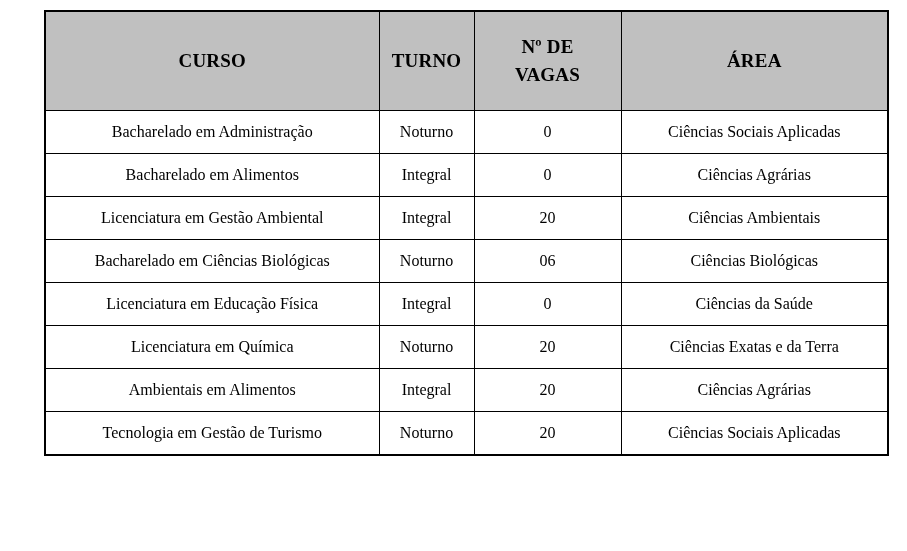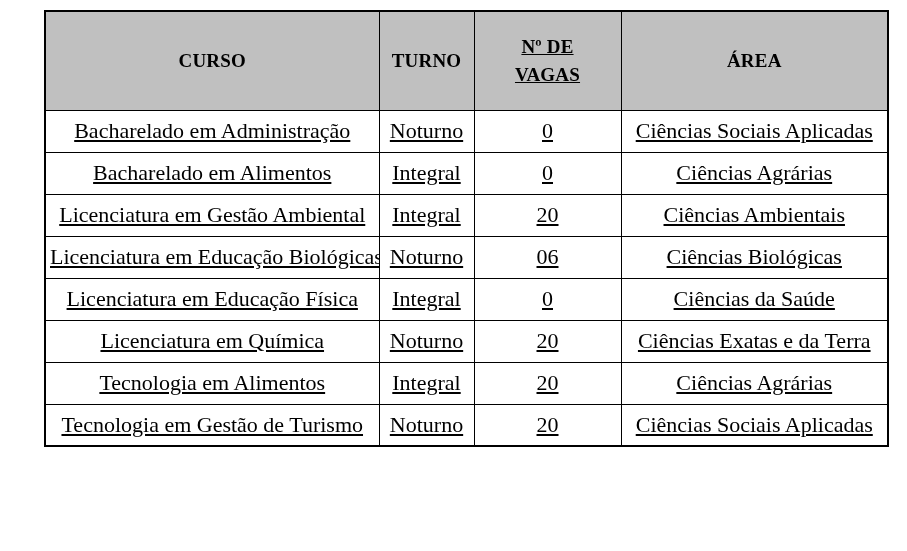--- a/index.html
+++ b/index.html
@@ -31,27 +31,26 @@
     vertical-align: middle;
     overflow: hidden;
   }
   table.doc-table th {
     background: #c0c0c0;
     height: 99px;
     font-weight: bold;
     font-size: 19px;
     letter-spacing: 0.2px;
   }
-  th.col-vagas { padding: 0 36px; line-height: 1.45; text-decoration: underline; }
+  th.col-vagas { padding: 0 36px; line-height: 1.45; }
   table.doc-table td {
     height: 42px;
-    font-size: 22px;
-    padding: 4px 4px;
+    font-size: 16px;
+    padding: 12px 4px;
     white-space: nowrap;
-    text-decoration: underline;
   }
   .caret {
     display: inline-block;
     width: 1.5px;
     height: 19px;
     background: #000000;
     vertical-align: text-bottom;
     margin-right: 1px;
   }
 </style>
@@ -86,39 +85,39 @@
       <td>0</td>
       <td>Ciências Agrárias</td>
     </tr>
     <tr>
       <td>Licenciatura em Gestão Ambiental</td>
       <td>Integral</td>
       <td>20</td>
       <td>Ciências Ambientais</td>
     </tr>
     <tr>
-      <td>Licenciatura em Educação Biológicas</td>
+      <td>Bacharelado em Ciências Biológicas</td>
       <td>Noturno</td>
       <td>06</td>
       <td>Ciências Biológicas</td>
     </tr>
     <tr>
       <td>Licenciatura em Educação Física</td>
       <td>Integral</td>
       <td>0</td>
       <td>Ciências da Saúde</td>
     </tr>
     <tr>
       <td>Licenciatura em Química</td>
       <td>Noturno</td>
       <td>20</td>
       <td>Ciências Exatas e da Terra</td>
     </tr>
     <tr>
-      <td>Tecnologia em Alimentos</td>
+      <td>Ambientais em Alimentos</td>
       <td>Integral</td>
       <td>20</td>
       <td>Ciências Agrárias</td>
     </tr>
     <tr>
       <td>Tecnologia em Gestão de Turismo</td>
       <td>Noturno</td>
       <td>20</td>
       <td>Ciências Sociais Aplicadas</td>
     </tr>

